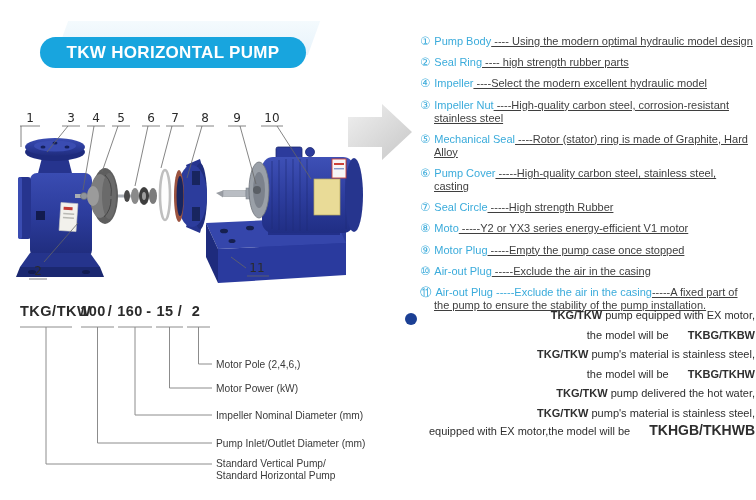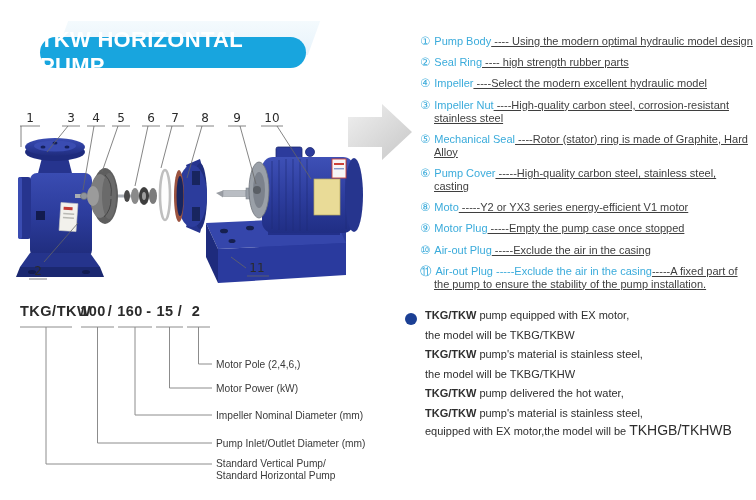--- a/index.html
+++ b/index.html
@@ -14,44 +14,44 @@
     position:absolute;left:62px;top:21px;width:252px;height:34px;
     background:linear-gradient(180deg,#f4fafd 0%,#e7f3fb 100%);
     transform:skewX(-20deg);z-index:0;
   }
   .banner{
     position:absolute;left:40px;top:37px;width:266px;height:31px;z-index:1;
     background:#18a5de;border-radius:15.5px;
     display:flex;align-items:center;justify-content:center;
   }
   .banner span{
-    color:#ffffff;font-weight:bold;font-size:22px;letter-spacing:.3px;
+    color:#ffffff;font-weight:bold;font-size:17px;letter-spacing:.3px;
   }
   
   .diagram{position:absolute;left:10px;top:95px;width:410px;height:200px;}
   .diagram svg{display:block;}
   .callout-num{font-size:12px;fill:#2b2b2b;font-family:"DejaVu Sans",sans-serif;}
   
   .parts{position:absolute;left:420px;top:35px;width:334px;font-size:11px;color:#3f3f3f;}
   .prow{margin-bottom:8.2px;line-height:13px;padding-left:14px;text-indent:-14px;}
   .pnum{color:#3aabdb;font-size:11.5px;margin-right:4px;}
   .pname{color:#3aabdb;text-align:center;}
   .pdesc{color:#3f3f3f;text-decoration:underline;}
   
   .model-code{position:absolute;left:20px;top:300px;width:400px;height:195px;}
   .code-seg{font-weight:bold;font-size:14.5px;fill:#2b2b2b;letter-spacing:.5px;}
   .code-label{font-size:10.2px;fill:#3a3a3a;}
   .code-line{stroke:#8c8c8c;stroke-width:1;fill:none;}
   
   .variants{position:absolute;left:403px;top:306px;width:352px;font-size:11px;color:#2e2e2e;}
   .vdot{position:absolute;left:2px;top:7px;width:12px;height:12px;border-radius:50%;background:#1b3f94;}
-  .vline{margin-left:22px;line-height:19.5px;white-space:nowrap;}
+  .vline{margin-left:22px;line-height:19.5px;white-space:nowrap;text-align:right;}
   .vline.tight{line-height:14px;}
   .vb{font-weight:bold;}
-  .vmodel{font-weight:normal;}
+  .vmodel{font-weight:bold;margin-left:16px;}
   .vmodel.big{font-size:14px;}
 </style>
 </head>
 <body>
 
 <div class="banner-back"></div>
 <div class="banner">
   <span>TKW HORIZONTAL PUMP</span>
 </div>
 
@@ -206,20 +206,21 @@
   </svg>
 </div>
 
 <div class="parts">
   <div class="prow"><span class="pnum">①</span><span class="pname">Pump Body</span><span class="pdesc"> ---- Using the modern optimal hydraulic model design</span></div>
   <div class="prow"><span class="pnum">②</span><span class="pname">Seal Ring</span><span class="pdesc"> ---- high strength rubber parts</span></div>
   <div class="prow"><span class="pnum">④</span><span class="pname">Impeller</span><span class="pdesc"> ----Select the modern excellent hydraulic model</span></div>
   <div class="prow"><span class="pnum">③</span><span class="pname">Impeller Nut</span><span class="pdesc"> ----High-quality carbon steel, corrosion-resistant stainless steel</span></div>
   <div class="prow"><span class="pnum">⑤</span><span class="pname">Mechanical Seal</span><span class="pdesc"> ----Rotor (stator) ring is made of Graphite, Hard Alloy</span></div>
   <div class="prow"><span class="pnum">⑥</span><span class="pname">Pump Cover</span><span class="pdesc"> -----High-quality carbon steel, stainless steel, casting</span></div>
+  <div class="prow"><span class="pnum">⑦</span><span class="pname">Seal Circle</span><span class="pdesc"> -----High strength Rubber</span></div>
   <div class="prow"><span class="pnum">⑧</span><span class="pname">Moto</span><span class="pdesc"> -----Y2 or YX3 series energy-efficient V1 motor</span></div>
   <div class="prow"><span class="pnum">⑨</span><span class="pname">Motor Plug</span><span class="pdesc"> -----Empty the pump case once stopped</span></div>
   <div class="prow"><span class="pnum">⑩</span><span class="pname">Air-out Plug</span><span class="pdesc"> -----Exclude the air in the casing</span></div>
   <div class="prow"><span class="pnum">⑪</span><span class="pname">Air-out Plug -----Exclude the air in the casing</span><span class="pdesc">-----A fixed part of the pump to ensure the stability of the pump installation.</span></div>
 </div>
 
 <div class="model-code">
   <svg width="400" height="195" viewBox="0 0 400 195">
     <g>
       <text class="code-seg" x="0" y="16">TKG/TKW</text>

